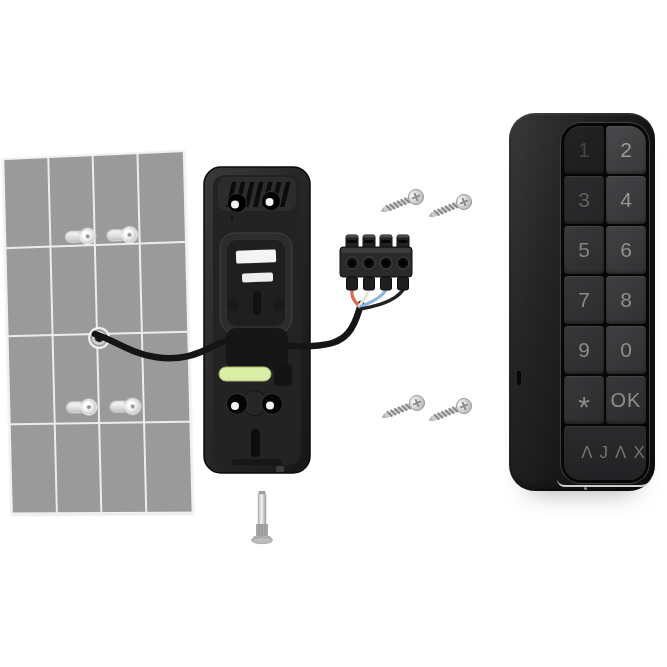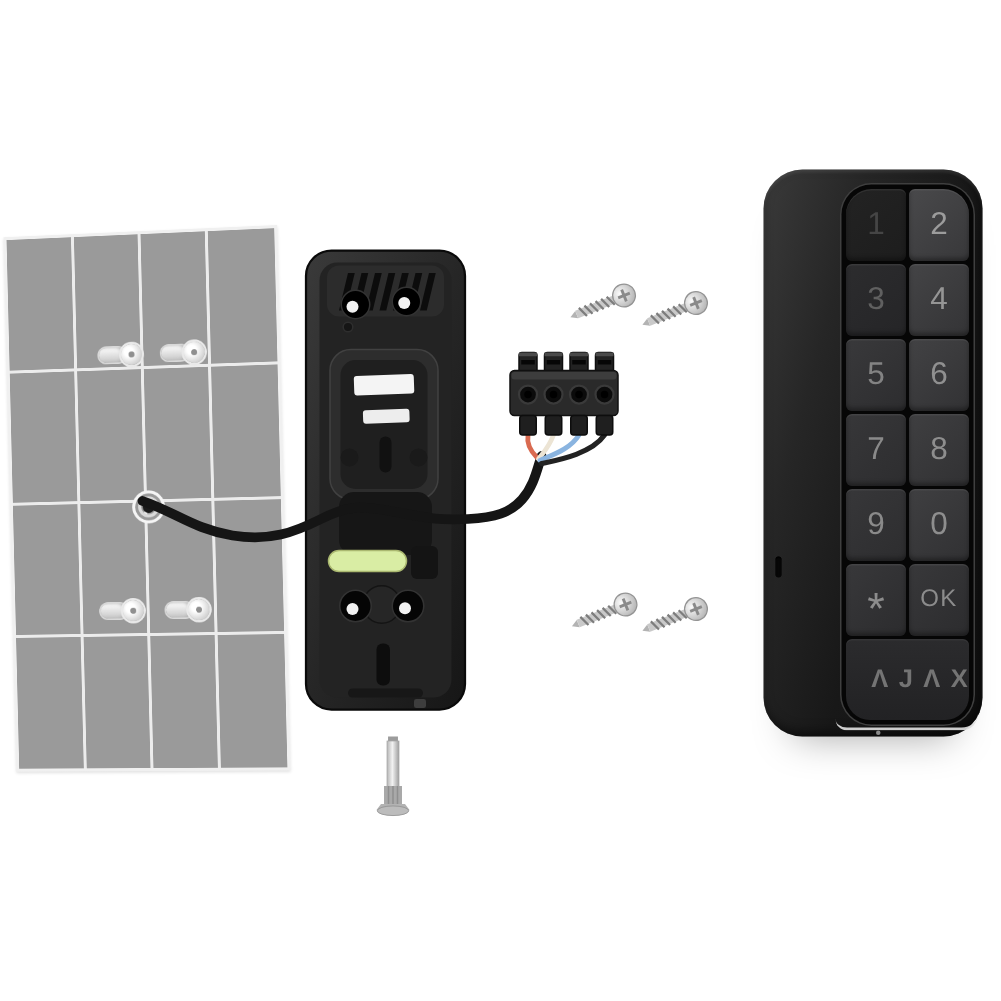--- a/index.html
+++ b/index.html
@@ -55,26 +55,26 @@
   .key:nth-child(2){border-top-right-radius:17px;}
   .k1{background:linear-gradient(135deg,#232323,#1d1d1d);color:#454545;}
   .k2{background:linear-gradient(135deg,#49494b,#38383a);color:#9c9c9c;}
   .k3{background:linear-gradient(135deg,#2c2c2e,#252527);color:#606060;}
   .k4{background:linear-gradient(135deg,#444446,#343436);color:#959595;}
   .k5{background:linear-gradient(135deg,#39393b,#2d2d2f);color:#838383;}
   .k6{background:linear-gradient(135deg,#424244,#323234);color:#909090;}
   .k7,.k9{background:linear-gradient(135deg,#373739,#2d2d2f);color:#8a8a8a;}
   .k8,.k10{background:linear-gradient(135deg,#3f3f41,#313133);color:#8e8e8e;}
   .k11,.k12{background:linear-gradient(135deg,#38383a,#2c2c2e);color:#8c8c8c;}
-  .k12 .klabel{font-size:16px;letter-spacing:1px;}
+  .k12 .klabel{font-size:20px;letter-spacing:1px;}
   .k11 .klabel{font-size:30px;transform:translateY(7px);}
   .logo-cell{grid-column:1 / span 2;display:flex;align-items:center;justify-content:center;
     border-radius:4px 4px 16px 16px;background:linear-gradient(180deg,#2b2b2d,#222224);
     color:#747474;font-size:17px;letter-spacing:7px;padding-left:23px;
-    box-shadow:inset 0 1px 0 rgba(255,255,255,.05);font-weight:bold;}
+    box-shadow:inset 0 1px 0 rgba(255,255,255,.05);}
   .accent{position:absolute;left:48px;right:3px;bottom:4px;height:9px;
     border-bottom:2.5px solid var(--accent-line);border-radius:0 0 20px 14px;opacity:.92;}
   .mount-dot{position:absolute;left:75px;bottom:1px;width:3px;height:3px;border-radius:50%;background:#8a8a8a;}
 </style>
 </head>
 <body>
 
 <div class="stage">
 
   <div class="wall">

